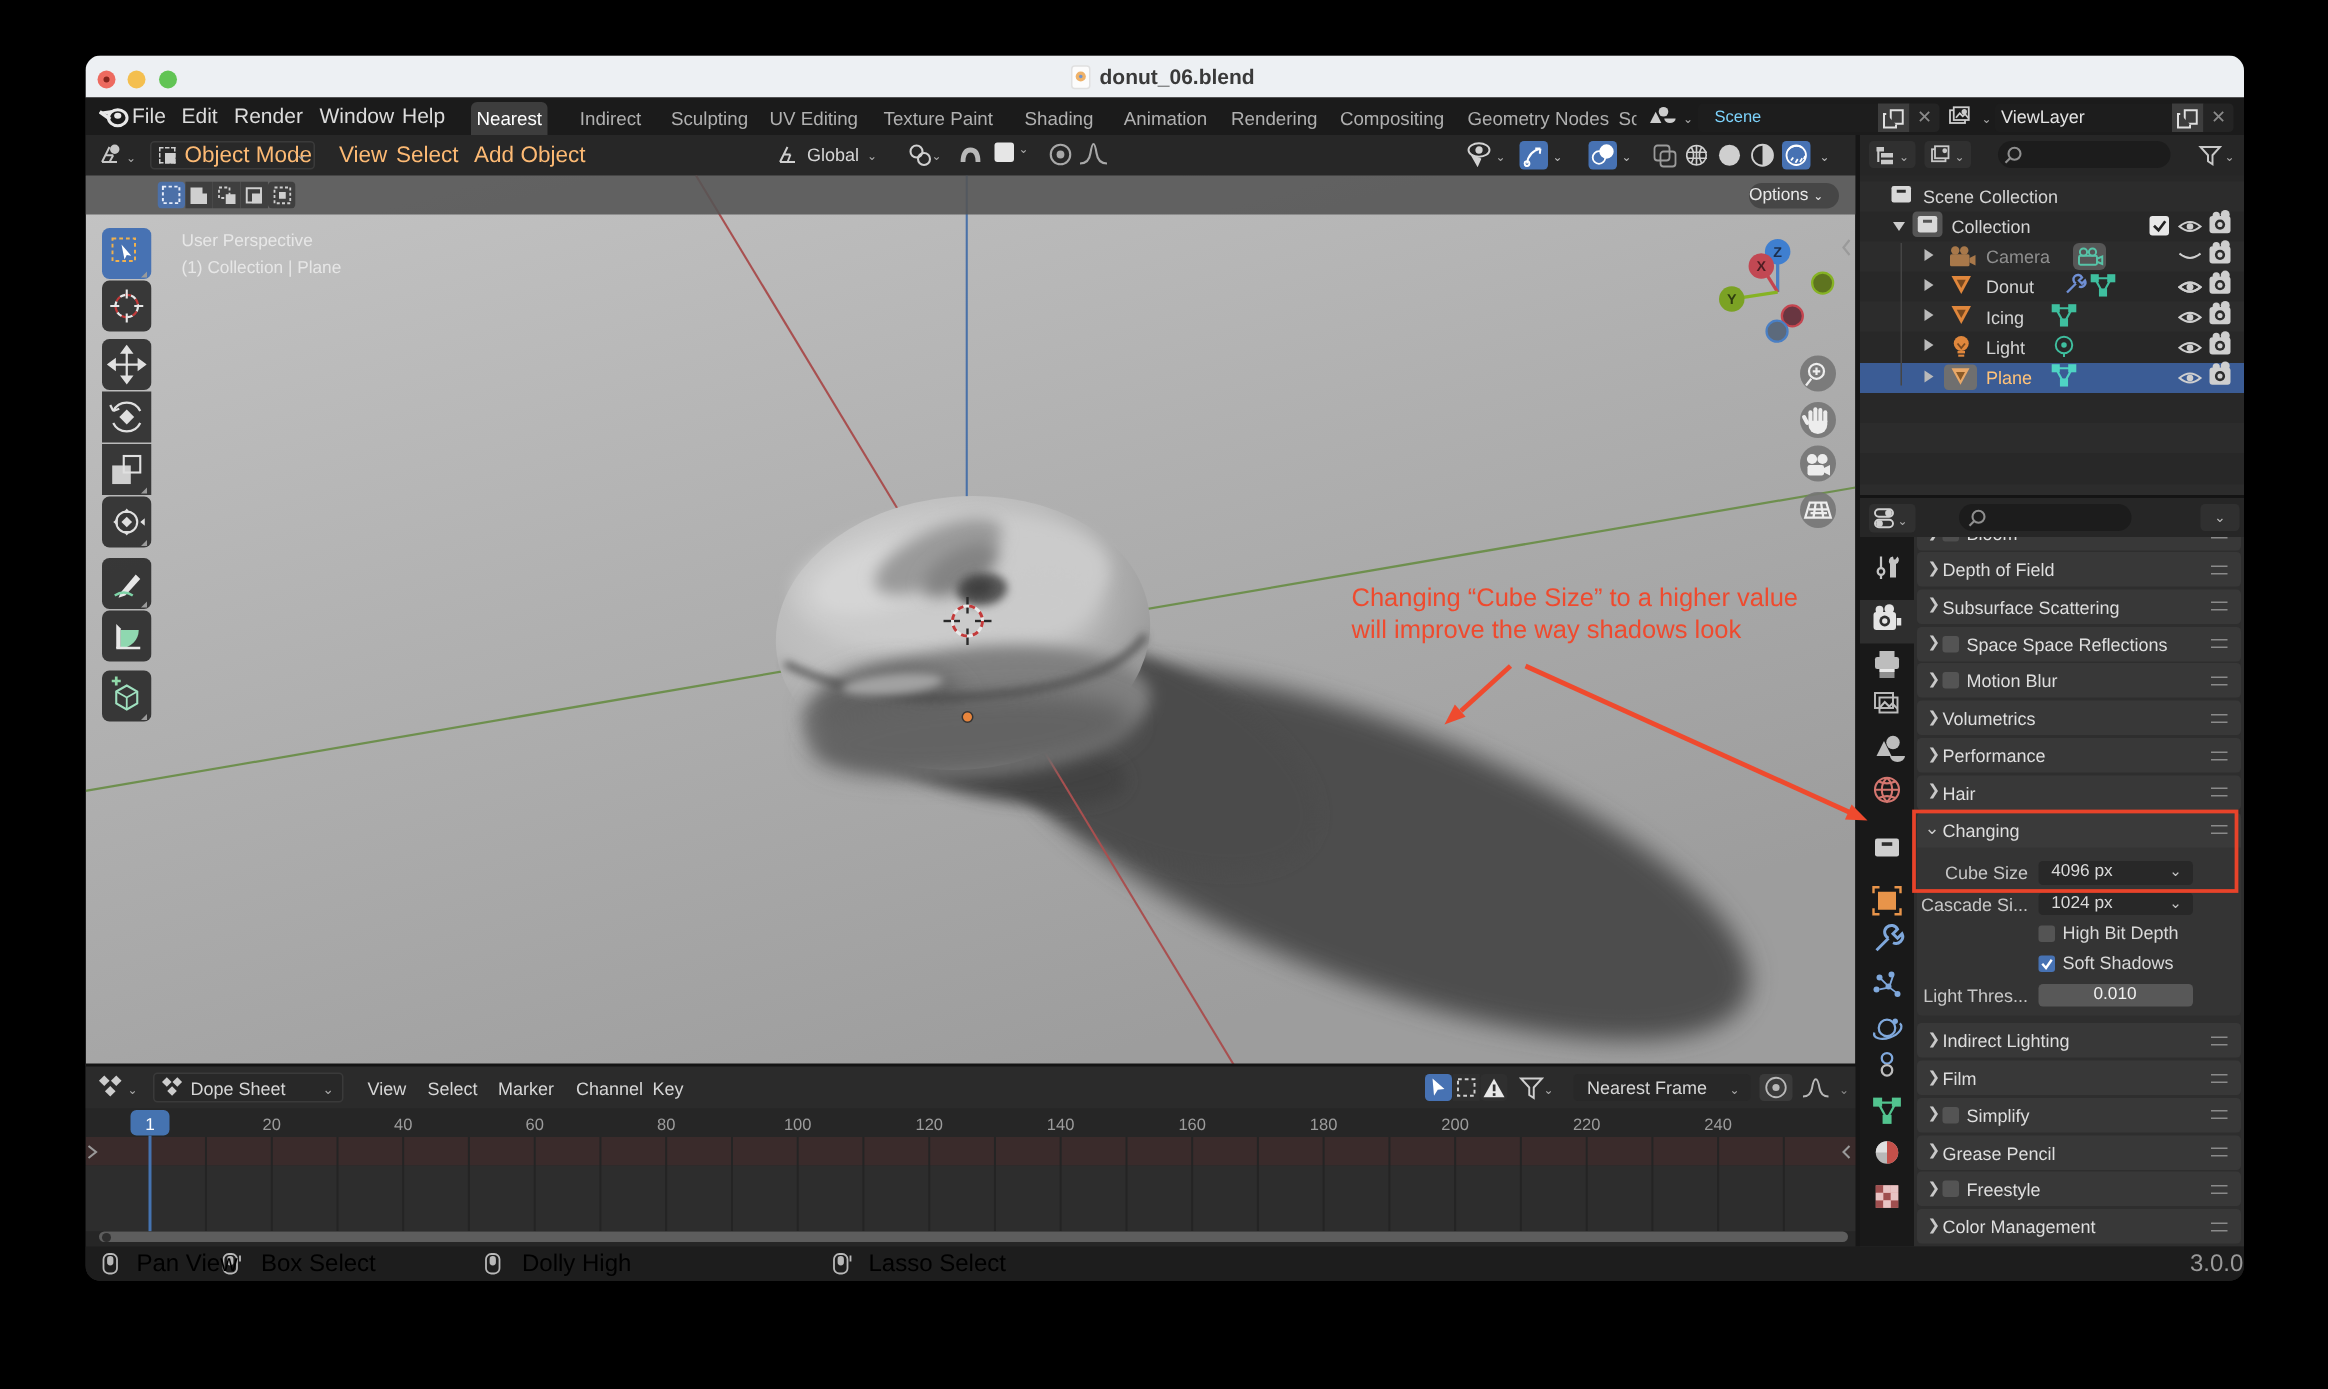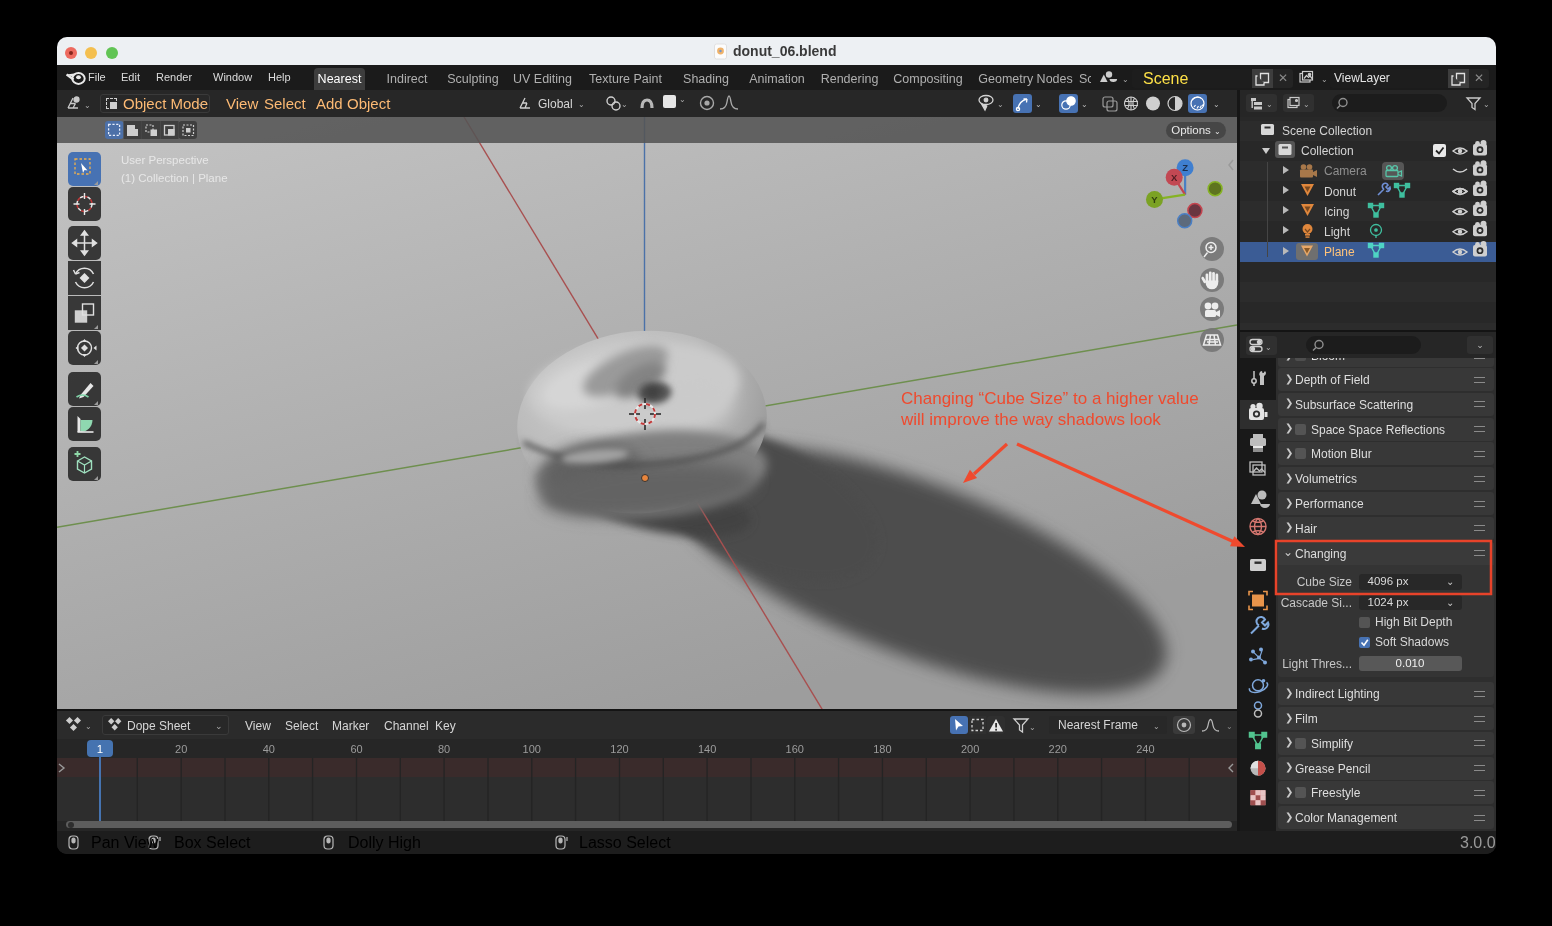--- a/index.html
+++ b/index.html
@@ -1,21 +1,21 @@
 <!DOCTYPE html>
 <html><head><meta charset="utf-8">
 <style>
 html,body{margin:0;padding:0;background:#000;width:1552px;height:926px;overflow:hidden}
 *{box-sizing:border-box;font-family:"Liberation Sans",sans-serif}
 .a{position:absolute}
 #win{position:absolute;left:57px;top:37px;width:1439px;height:817px;border-radius:10px;overflow:hidden;background:#262626}
 .tb{left:0;top:0;width:1439px;height:28px;background:#edf0f3}
 .tl{top:10px;width:12px;height:12px;border-radius:50%}
 .mb{left:0;top:28px;width:1439px;height:25px;background:#1b1b1b}
-.mi{top:32px;height:17px;line-height:17px;font-size:11px;color:#dcdcdc}
+.mi{top:32px;height:17px;line-height:17px;font-size:14px;color:#dcdcdc}
 .tab{top:31px;height:22px;line-height:22px;font-size:12.5px;color:#b0b0b0;text-align:center}
 .tabact{background:#3d3d3d;color:#fff;border-radius:4px 4px 0 0}
 .vh{left:0;top:53px;width:1181px;height:27px;background:#272727}
 .vhm{top:58px;height:17px;line-height:17px;font-size:15px;color:#fdba74}
 .dd{background:#282828;border-radius:3px;border:1px solid #3a3a3a}
 .ts{left:0;top:80px;width:1181px;height:26px;background:rgba(84,84,84,0.88)}
 .dh{left:0;top:674px;width:1181px;height:28px;background:#2b2b2b}
 .dhm{top:679px;height:18px;line-height:18px;font-size:12px;color:#d6d6d6}
 .sb{left:0;top:794px;width:1439px;height:23px;background:#1d1d1d;color:#bdbdbd;font-size:12px}
 .sbt{top:798px;height:15px;line-height:15px}
@@ -63,21 +63,21 @@
   <div class="a" style="left:1041px;top:32px;width:36px;height:18px">
     <svg width="36" height="18">
         <g fill="#cdcdcd">
           <circle cx="11" cy="5.5" r="3.2"></circle>
           <path d="M2 13 l3.8 -7.5 l3.8 7.5 z"></path>
           <path d="M11.5 10 a3.8 3 0 0 0 7.6 0 z"></path>
         </g>
         <text x="24" y="13" font-size="8" fill="#aaa">⌄</text>
       </svg>
   </div>
-  <div class="a" style="left:1075px;top:32px;width:120px;height:19px;background:#1d1d1d;border-radius:3px 0 0 3px;color:#fde047;font-size:16px;line-height:19px"><span style="padding-left:11px">Scene</span></div>
+  <div class="a" style="left:1075px;top:32px;width:120px;height:19px;background:#1d1d1d;border-radius:3px 0 0 3px;color:#7dd3fc;font-size:11px;line-height:19px"><span style="padding-left:11px">Scene</span></div>
   <div class="a" style="left:1195px;top:32px;width:21px;height:19px;background:#3d3d3d">
     <svg width="21" height="19">
         <g fill="none" stroke="#e0e0e0" stroke-width="1.3">
           <path d="M8.5 4.5 h8 v9 h-8 z" fill="#3d3d3d"></path>
           <path d="M5.5 7 h-1.5 v9 h8 v-2" fill="#3d3d3d"></path>
         </g>
       </svg>
   </div>
   <div class="a" style="left:1216px;top:32px;width:20px;height:19px;background:#242424;border-radius:0 3px 3px 0;text-align:center;color:#8a8a8a;font-size:12px;line-height:18px">✕</div>
   <div class="a" style="left:1240px;top:32px;width:36px;height:18px">
@@ -338,21 +338,21 @@
           <rect x="78" y="4" width="10.5" height="10.5"></rect>
       </g>
       <g fill="#cfcfcf">
           <rect x="45.5" y="8.5" width="6.5" height="6.5"></rect>
           <rect x="59.5" y="4.5" width="9.5" height="9.5" fill="none" stroke="#cfcfcf" stroke-width="1.3"></rect>
           <rect x="63" y="8" width="6.5" height="6.5"></rect>
           <rect x="81" y="7" width="4.5" height="4.5"></rect>
         </g>
     </svg>
   </div>
-  <div class="a" style="left:1109px;top:85px;width:60px;height:17px;background:rgba(40,40,40,0.45);border-radius:9px;color:#e8e8e8;font-size:11.5px;line-height:17px;text-align:center">Options <span style="font-size:8px">⌄</span></div>
+  <div class="a" style="left:1109px;top:85px;width:60px;height:17px;background:rgba(40,40,40,0.45);border-radius:9px;color:#e8e8e8;font-size:11.5px;line-height:17px;text-align:left">Options <span style="font-size:8px">⌄</span></div>
 
   <div class="a" style="left:11px;top:115px;width:33px;height:370px">
     <svg width="33" height="370">
       <g>
         <rect x="0" y="0" width="33" height="34" rx="5" fill="#4772b3"></rect>
         <rect x="0" y="35" width="33" height="34" rx="5" fill="#2c2c2c" opacity="0.92"></rect>
         <rect x="0" y="74" width="33" height="34" rx="5" fill="#2c2c2c" opacity="0.92"></rect>
         <rect x="0" y="109" width="33" height="34" fill="#2c2c2c" opacity="0.92"></rect>
         <rect x="0" y="144" width="33" height="34" fill="#2c2c2c" opacity="0.92"></rect>
         <rect x="0" y="179" width="33" height="34" rx="5" fill="#2c2c2c" opacity="0.92"></rect>

